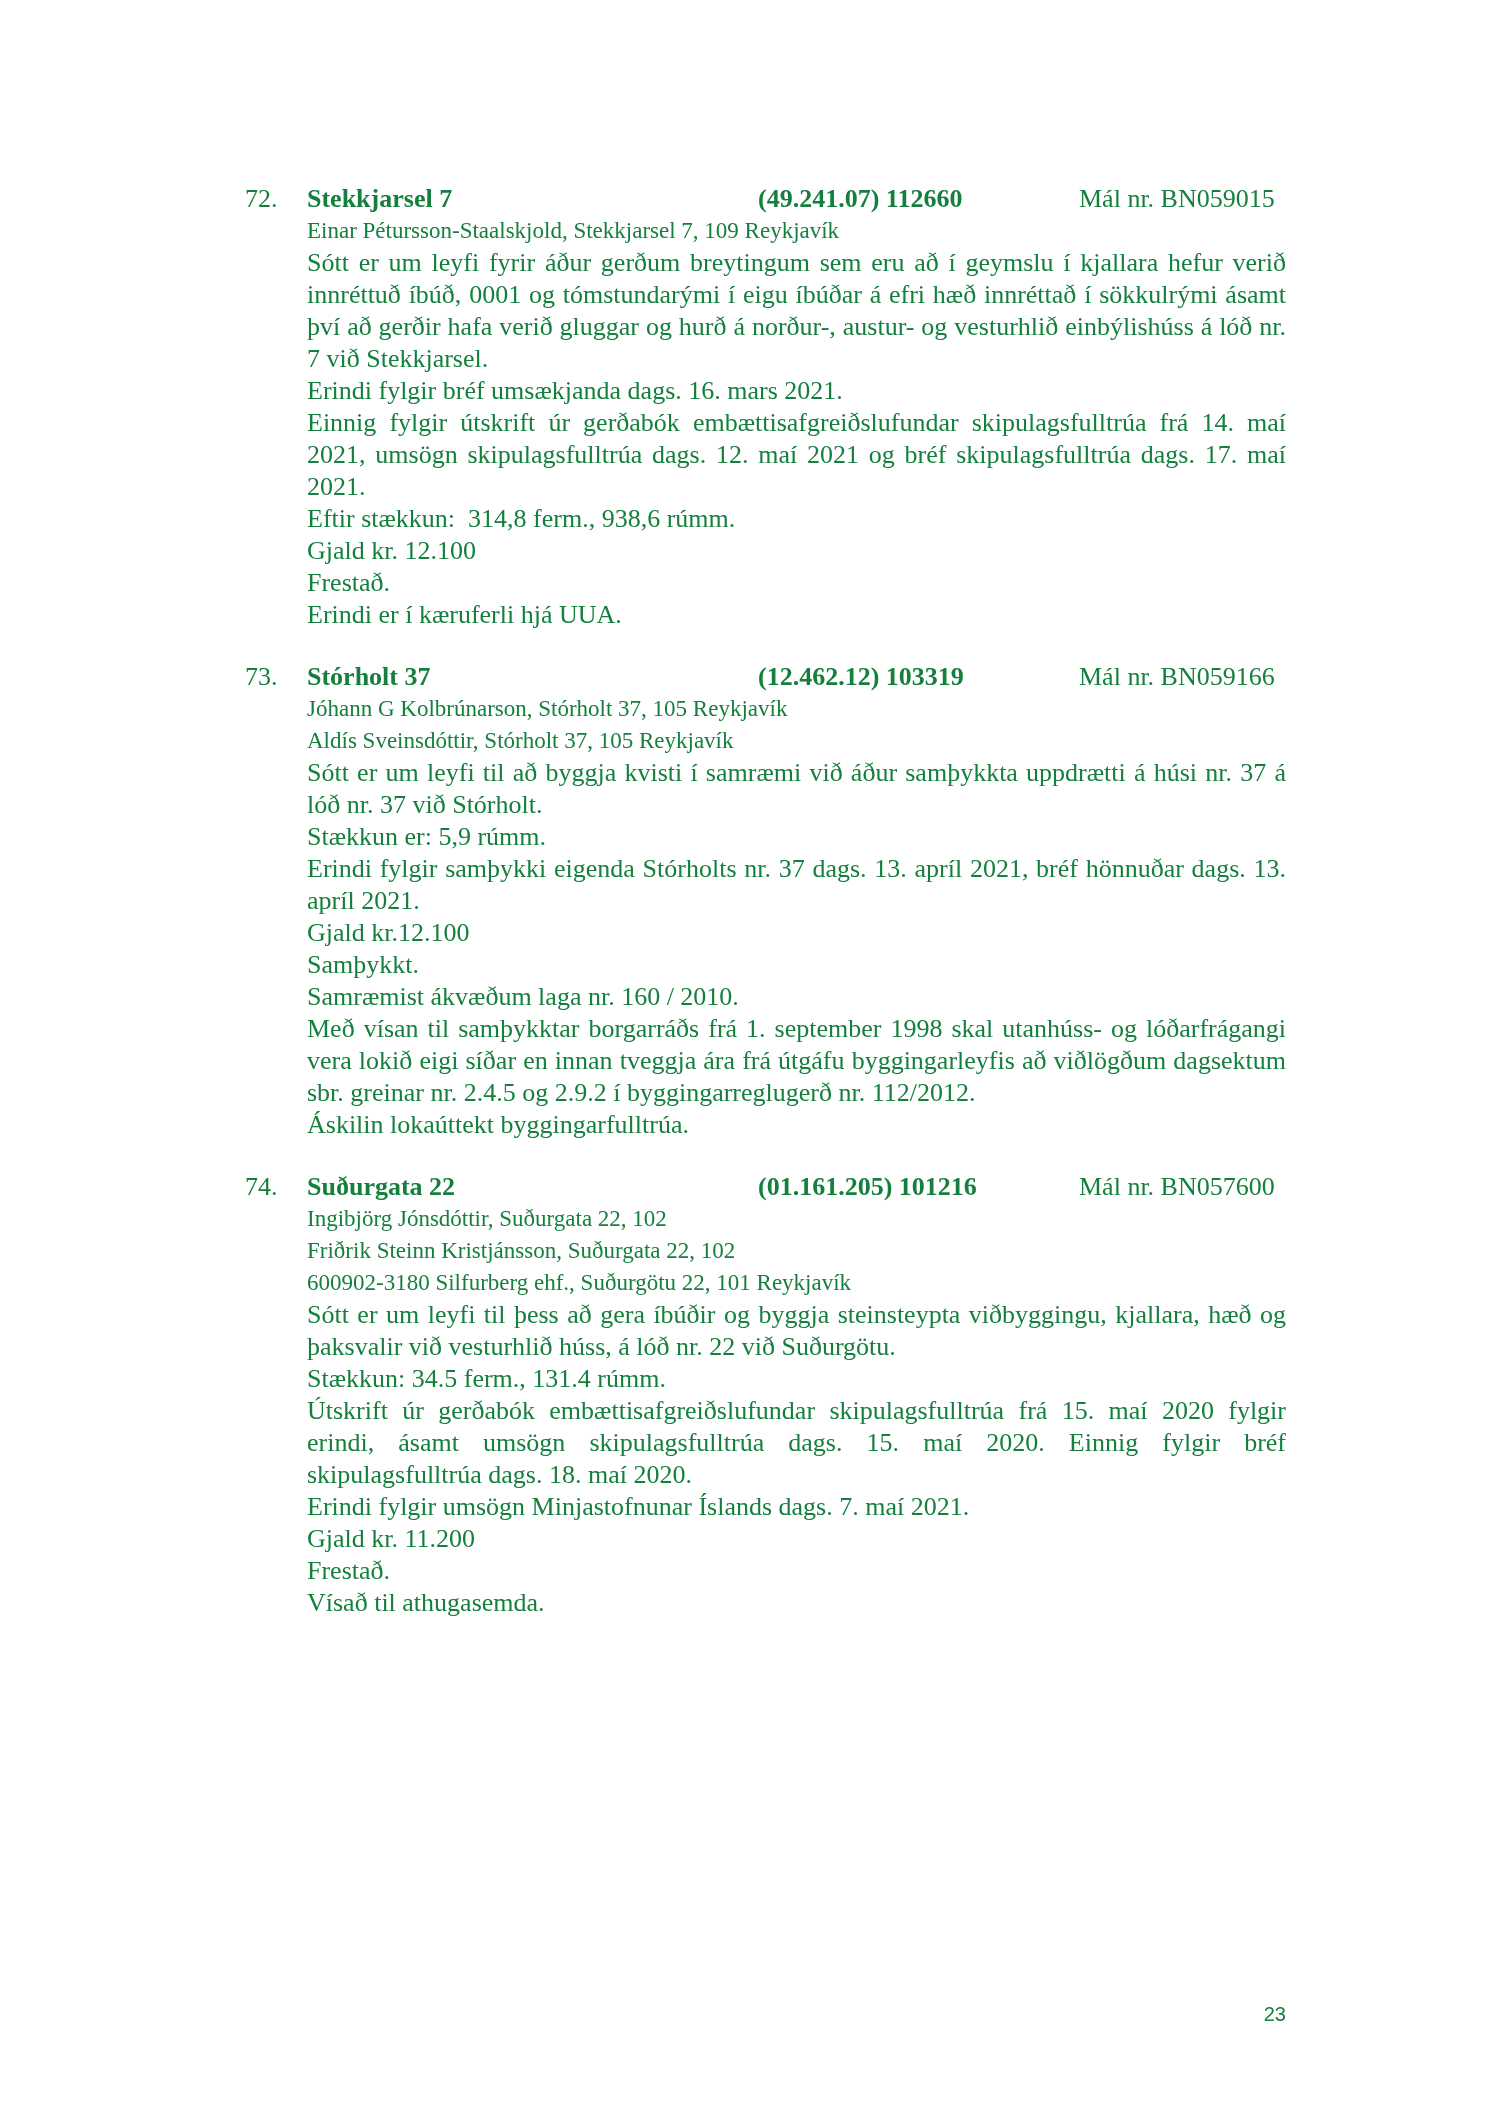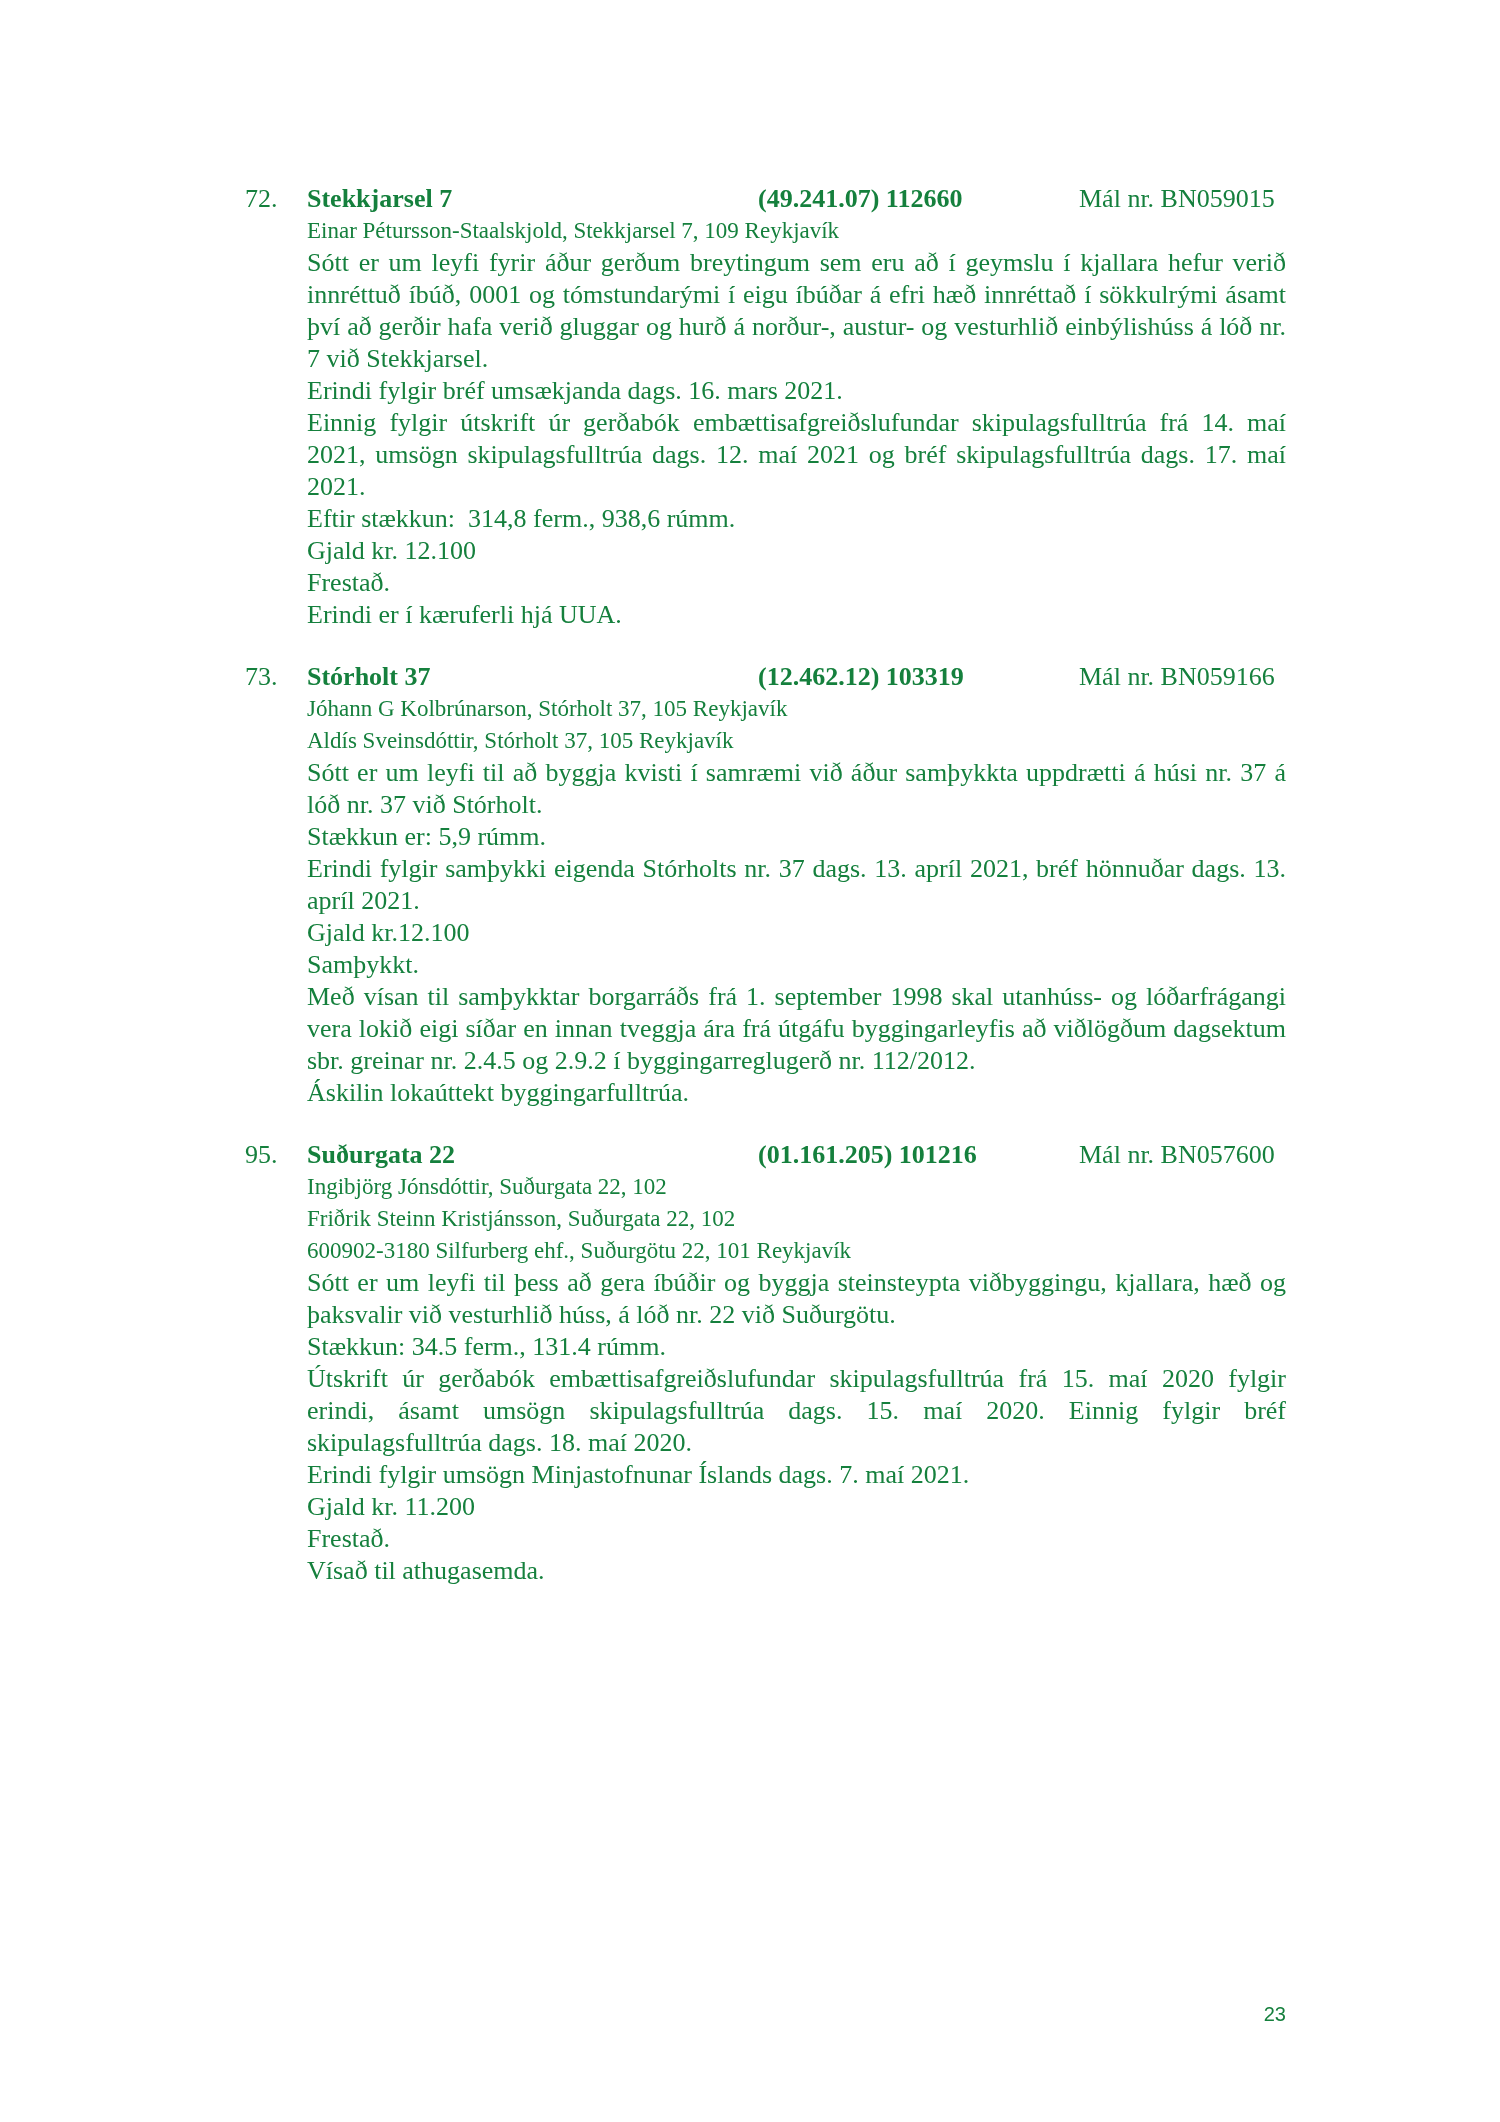--- a/index.html
+++ b/index.html
@@ -102,28 +102,29 @@
       <span class="item-case">Mál nr. BN059166</span>
     </div>
     <div class="item-body">
           <p class="para address">Jóhann G Kolbrúnarson, Stórholt 37, 105 Reykjavík</p>
           <p class="para address">Aldís Sveinsdóttir, Stórholt 37, 105 Reykjavík</p>
           <p class="para justify">Sótt er um leyfi til að byggja kvisti í samræmi við áður samþykkta uppdrætti á húsi nr. 37 á lóð nr. 37 við Stórholt.</p>
           <p class="para normal">Stækkun er: 5,9 rúmm.</p>
           <p class="para justify">Erindi fylgir samþykki eigenda Stórholts nr. 37 dags. 13. apríl 2021, bréf hönnuðar dags. 13. apríl 2021.</p>
           <p class="para normal">Gjald kr.12.100</p>
           <p class="para italic">Samþykkt.</p>
+          <p class="para italic">Samræmist ákvæðum laga nr. 160 / 2010.</p>
           <p class="para italic justify">Með vísan til samþykktar borgarráðs frá 1. september 1998 skal utanhúss- og lóðarfrágangi vera lokið eigi síðar en innan tveggja ára frá útgáfu byggingarleyfis að viðlögðum dagsektum sbr. greinar nr. 2.4.5 og 2.9.2 í byggingarreglugerð nr. 112/2012.</p>
           <p class="para italic">Áskilin lokaúttekt byggingarfulltrúa.</p>
         </div>
   </section>
 
   <section class="item">
     <div class="item-header">
-      <span class="item-index">95.</span>
+      <span class="item-index">74.</span>
       <span class="item-title">Suðurgata 22</span>
       <span class="item-ref">(01.161.205) 101216</span>
       <span class="item-case">Mál nr. BN057600</span>
     </div>
     <div class="item-body">
           <p class="para address">Ingibjörg Jónsdóttir, Suðurgata 22, 102</p>
           <p class="para address">Friðrik Steinn Kristjánsson, Suðurgata 22, 102</p>
           <p class="para address">600902-3180 Silfurberg ehf., Suðurgötu 22, 101 Reykjavík</p>
           <p class="para justify">Sótt er um leyfi til þess að gera íbúðir og byggja steinsteypta viðbyggingu, kjallara, hæð og þaksvalir við vesturhlið húss, á lóð nr. 22 við Suðurgötu.</p>
           <p class="para normal">Stækkun: 34.5 ferm., 131.4 rúmm.</p>

